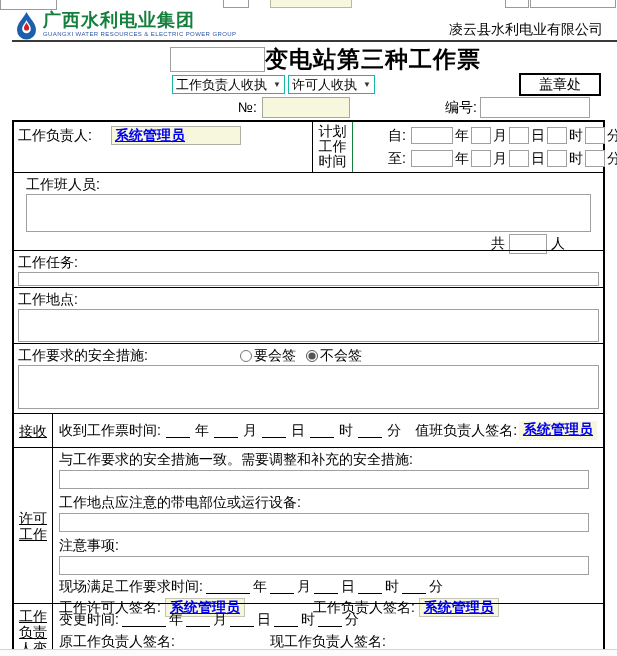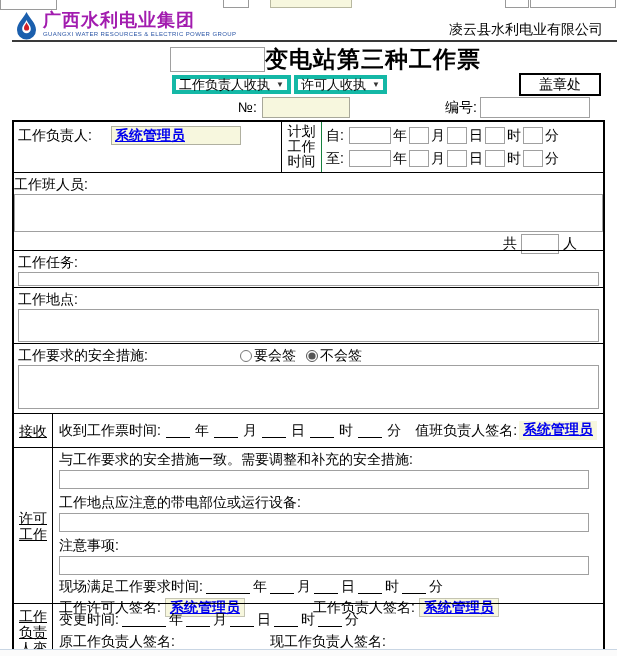--- a/index.html
+++ b/index.html
@@ -8,32 +8,32 @@
     position:relative; width:617px; height:656px; background:#fff;
     font-family:"Liberation Sans","DejaVu Sans",sans-serif;
     font-size:14px; color:#000; overflow:hidden;
   }
   
   .crop-box { position:absolute; top:0; background:#fff; border:1px solid #9a9a9a; border-top:none; }
   .crop-box.yellow { background:#f7f7de; border-color:#b8b8a0; }
 
   
   .logo-wrap { position:absolute; left:14px; top:11px; display:flex; align-items:flex-start; gap:4px; }
-  .logo-text .cn { font-weight:bold; font-size:18px; color:#a21caf; letter-spacing:1px; line-height:19px; }
+  .logo-text .cn { font-weight:bold; font-size:18px; color:#15803d; letter-spacing:1px; line-height:19px; }
   .logo-text .en { font-size:6px; color:#2a55a5; letter-spacing:0.4px; line-height:8px; }
   .company { position:absolute; right:14px; top:21px; font-size:14px; }
   .head-rule { position:absolute; left:12px; right:0; top:40px; border-top:2px solid #3a3a3a; }
 
   
   .title-row { position:absolute; left:170px; top:44px; display:flex; align-items:center; }
   .title-input { width:95px; height:25px; border:1px solid #a0a0a0; background:#fff; font-size:14px; padding:0 3px; }
   .page-title { font-size:23px; font-weight:bold; letter-spacing:1px; }
 
   .select-row { position:absolute; left:172px; top:75px; display:flex; gap:3px; }
-  .fake-select { border:4px solid #14b8a6; background:#fff; height:19px; display:flex; align-items:center; font-size:13px; padding:0 3px; gap:6px; }
+  .fake-select { border:1px solid #14b8a6; background:#fff; height:19px; display:flex; align-items:center; font-size:13px; padding:0 3px; gap:6px; }
   .fake-select .arr { font-size:8px; color:#333; }
   .stamp-btn { position:absolute; right:16px; top:73px; width:82px; height:23px; border:2px solid #000; background:#fff; font-size:14px; text-align:center; line-height:19px; cursor:pointer; }
 
   .no-row { position:absolute; left:0; top:97px; width:100%; height:22px; }
   .no-label { position:absolute; left:238px; top:2px; font-size:14px; }
   .no-input { position:absolute; left:262px; top:0; width:88px; height:21px; background:#f7f7de; border:1px solid #a8a89a; }
   .code-label { position:absolute; left:445px; top:2px; font-size:14px; }
   .code-input { position:absolute; left:480px; top:0; width:110px; height:21px; background:#fff; border:1px solid #a0a0a0; }
 
   
@@ -126,21 +126,21 @@
 
   <div class="no-row">
     <span class="no-label">№:</span>
     <input class="no-input" style="">
     <span class="code-label">编号:</span>
     <input class="code-input" style="">
   </div>
 
   <div class="tbl">
 
-    <div class="trow flexrow" style="height:50px;">
+    <div class="trow flexrow" style="height:50px;gap:31px;">
       <div style="width:267px; padding:2px 4px; flex:none;">
         <div class="fline">
           <span class="flabel">工作负责人:</span>
           <div class="yfield"><span class="bluelink">系统管理员</span></div>
         </div>
       </div>
       <div class="mid-cell">计划
 工作
 时间</div>
       <div class="time-cell">
@@ -166,21 +166,21 @@
           <input class="box-sm" style="">
             <span>日</span>
           <input class="box-sm" style="">
             <span>时</span>
           <input class="box-sm" style="">
             <span>分</span>
         </div>
       </div>
     </div>
 
-    <div class="trow" style="height:78px; padding:2px 0;">
+    <div class="trow" style="height:78px; padding:2px 12px;">
       <div class="lbl-line">工作班人员:</div>
       <textarea class="ta" style="height: 38px;"></textarea>
       <div class="total-line">
         <span>共</span>
         <input class="total-input" style="">
         <span>人</span>
       </div>
     </div>
 
     <div class="trow" style="height:37px; padding:2px 4px;">

